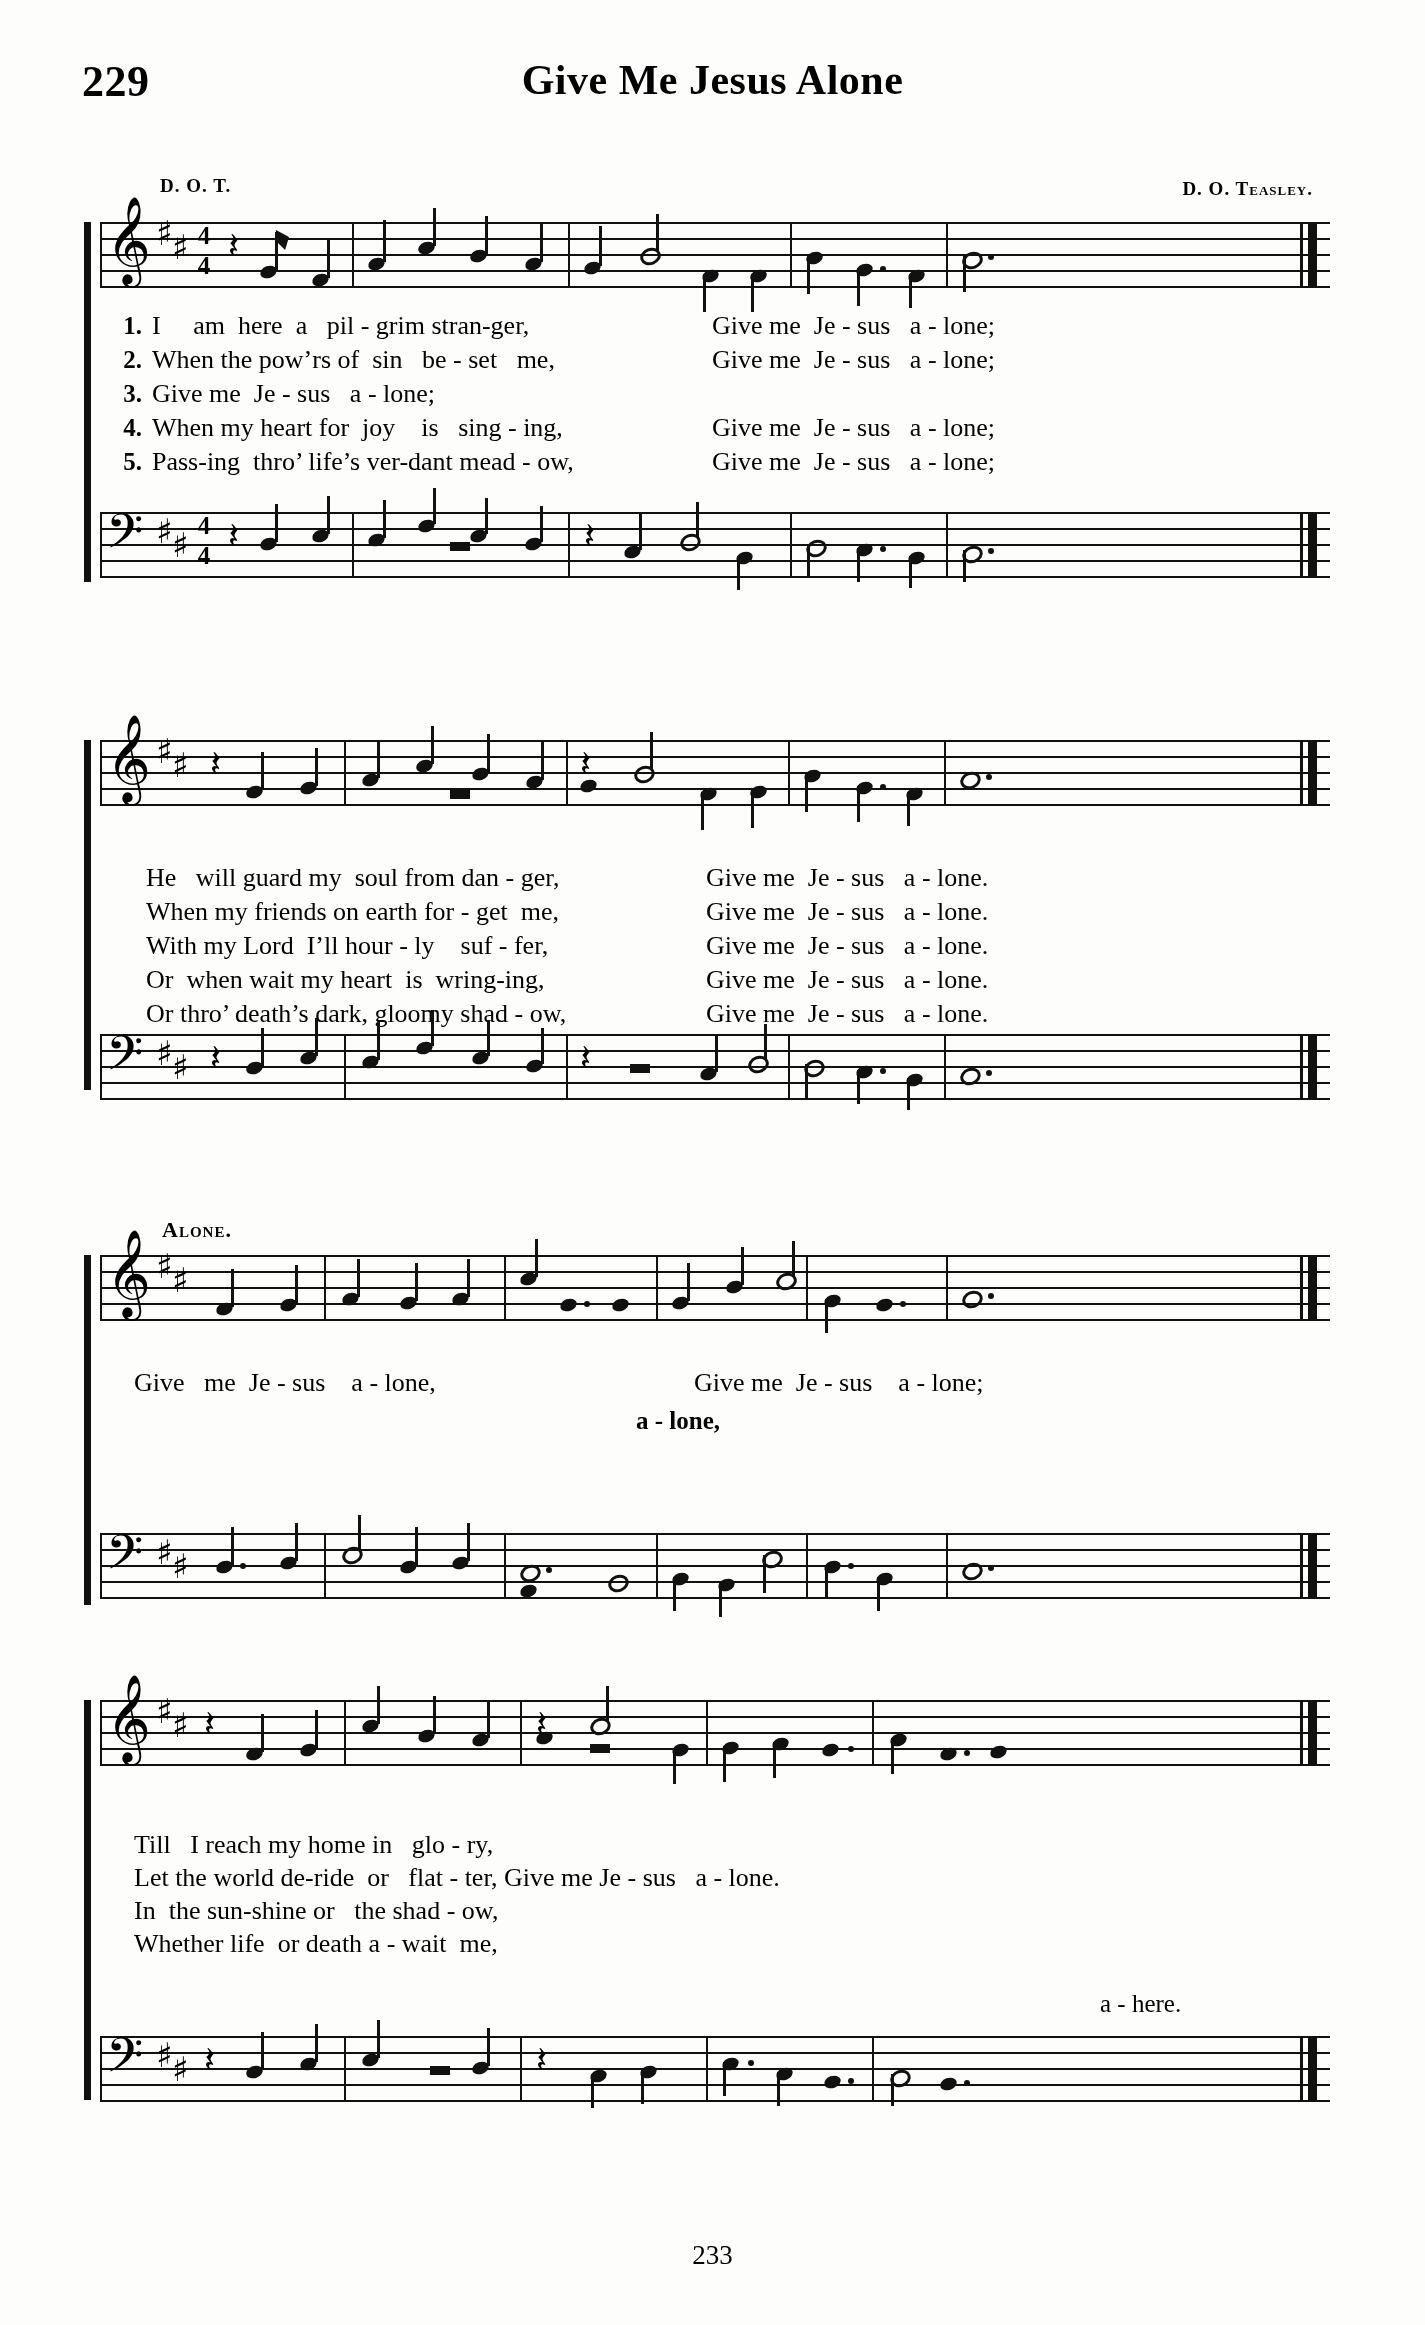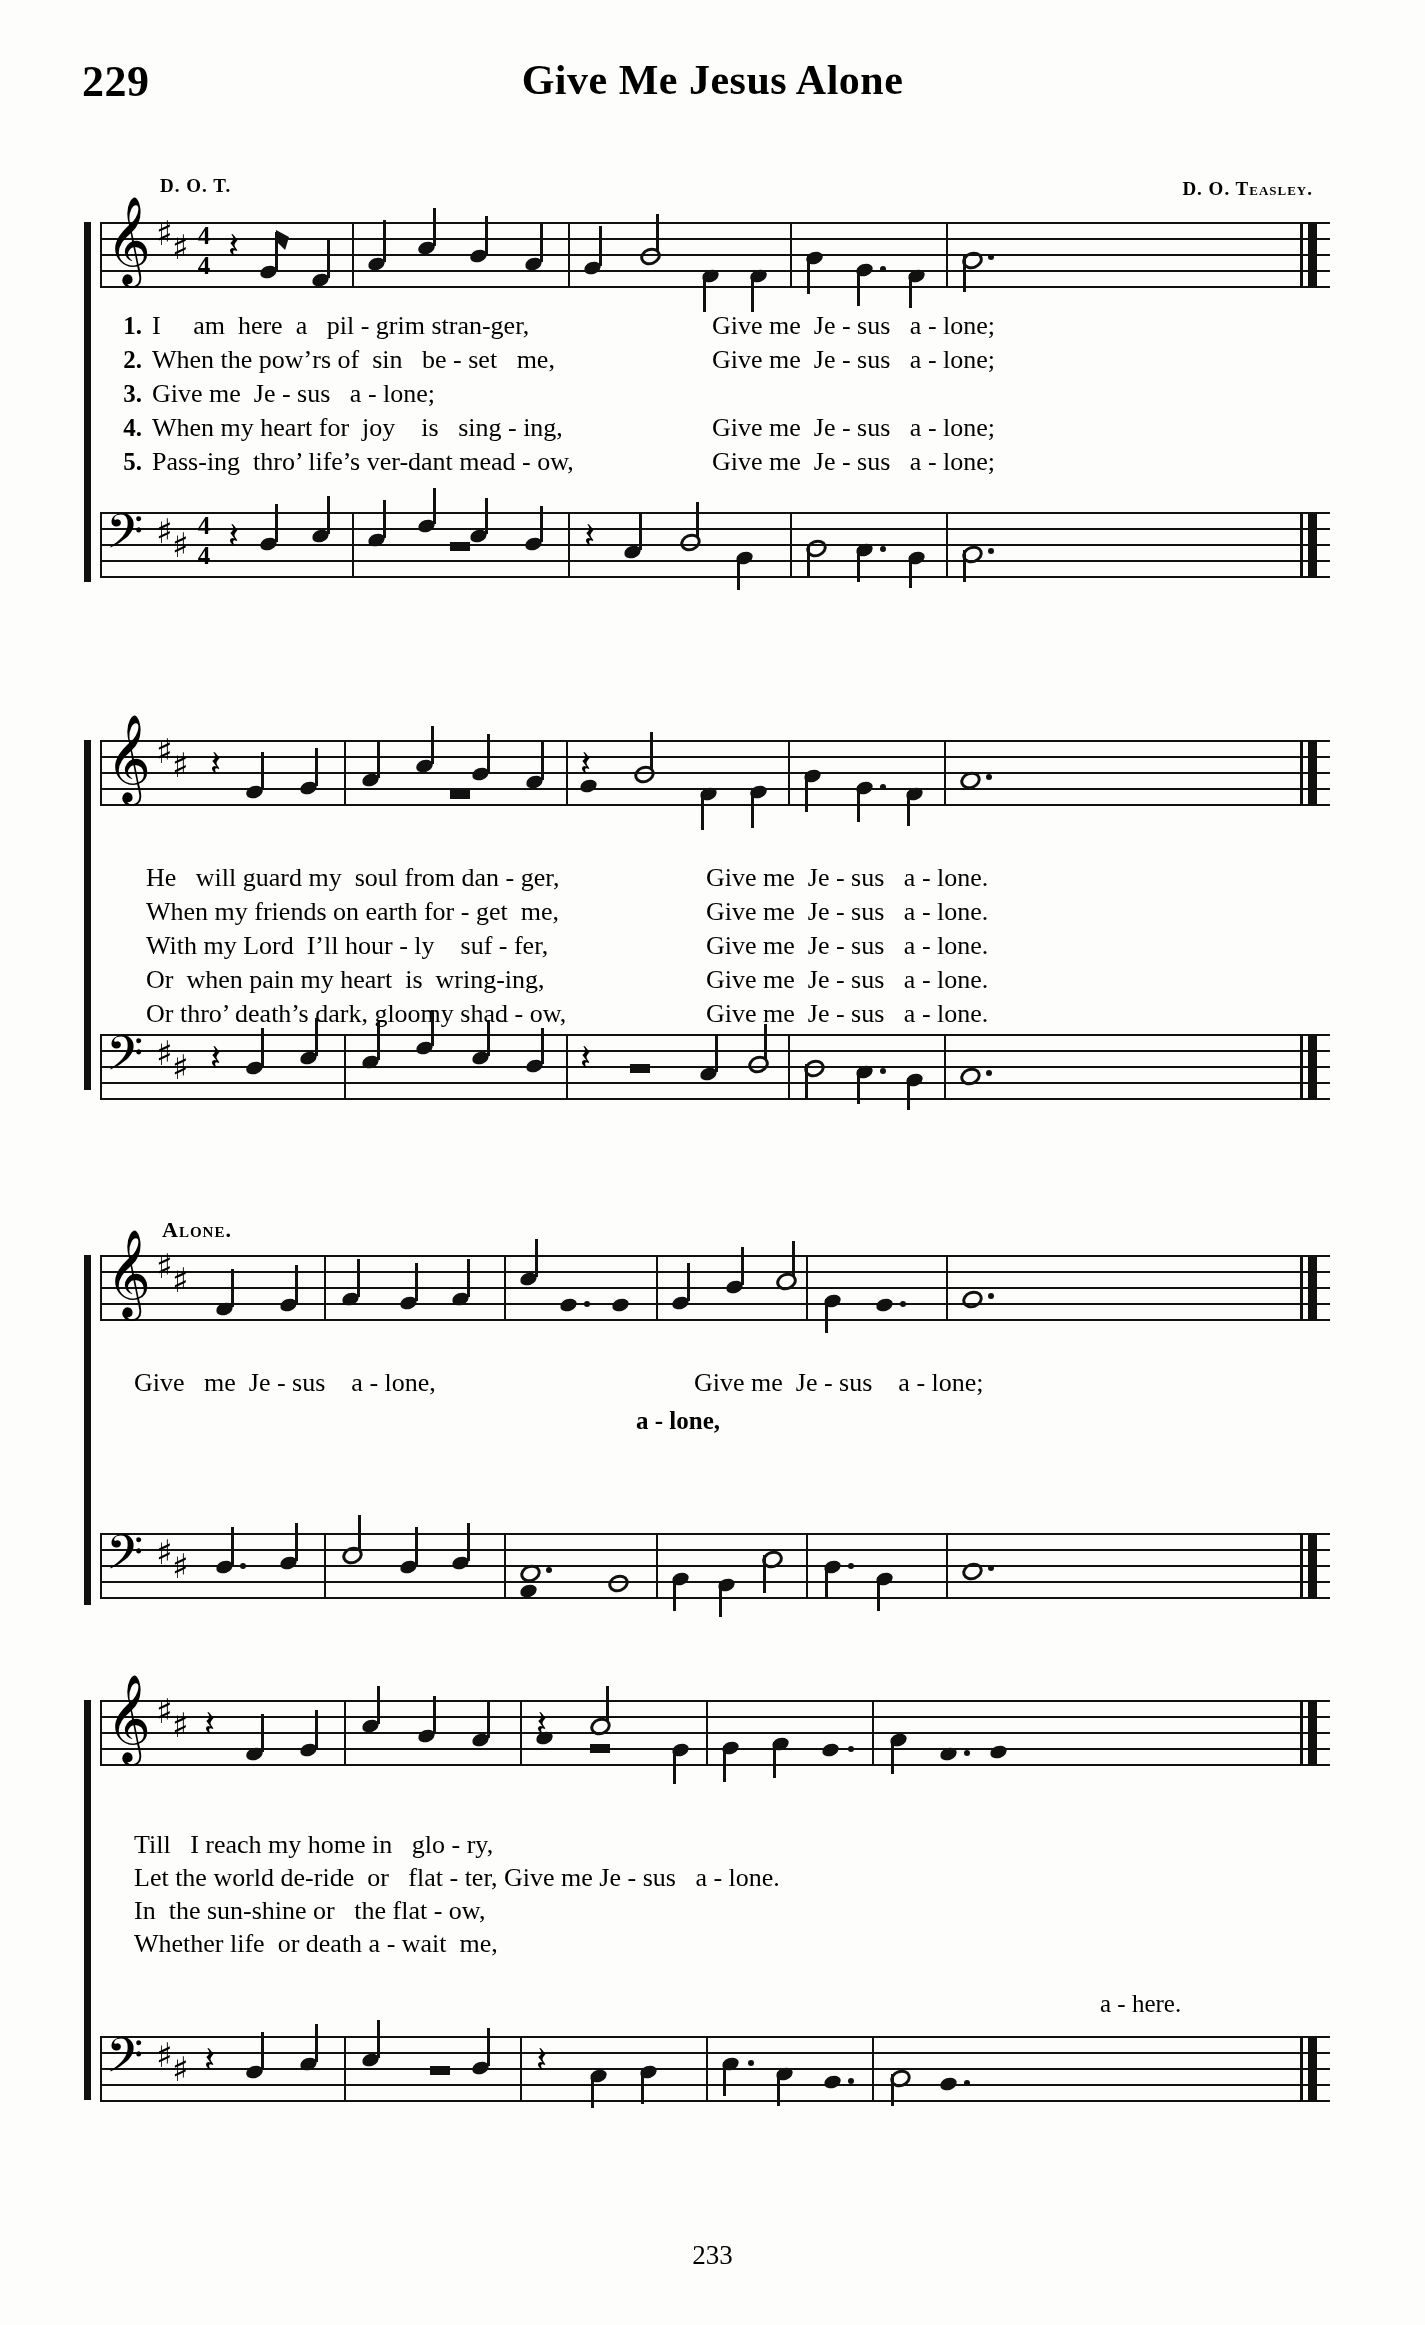--- a/index.html
+++ b/index.html
@@ -461,21 +461,21 @@
       </div>
       <div class="lyric-row">
         <span class="lyric-a">When my friends on earth for - get  me,</span>
         <span class="lyric-b">Give me  Je - sus   a - lone.</span>
       </div>
       <div class="lyric-row">
         <span class="lyric-a">With my Lord  I’ll hour - ly    suf - fer,</span>
         <span class="lyric-b">Give me  Je - sus   a - lone.</span>
       </div>
       <div class="lyric-row">
-        <span class="lyric-a">Or  when pain my heart  is  wring-ing,</span>
+        <span class="lyric-a">Or  when wait my heart  is  wring-ing,</span>
         <span class="lyric-b">Give me  Je - sus   a - lone.</span>
       </div>
       <div class="lyric-row">
         <span class="lyric-a">Or thro’ death’s dark, gloomy shad - ow,</span>
         <span class="lyric-b">Give me  Je - sus   a - lone.</span>
       </div>
     </div>
 
     <div class="stave-block" style="position:absolute;top:294px;">
       <div class="stave">
@@ -705,21 +705,21 @@
         <span class="dot" style="left:864px;top:50px;"></span>
         <span class="note" style="left:890px;top:46px;"></span>
         <div class="end-bar-thin" style="left:1200px;top:0;height:66px;"></div>
         <div class="end-bar-thick" style="left:1208px;top:0;height:66px;"></div>
       </div>
     </div>
 
     <div class="lyric-block" style="top:128px;left:34px;">
       <div class="lyric-plain">Till   I reach my home in   glo - ry,</div>
       <div class="lyric-plain">Let the world de-ride  or   flat - ter, Give me Je - sus   a - lone.</div>
-      <div class="lyric-plain">In  the sun-shine or   the flat - ow,</div>
+      <div class="lyric-plain">In  the sun-shine or   the shad - ow,</div>
       <div class="lyric-plain">Whether life  or death a - wait  me,</div>
     </div>
     <div class="float-word" style="left:1000px;top:290px;">a - here.</div>
 
     <div class="stave-block" style="position:absolute;top:336px;">
       <div class="stave">
         <div class="line"></div>
           <div class="line"></div>
           <div class="line"></div>
           <div class="line"></div>

